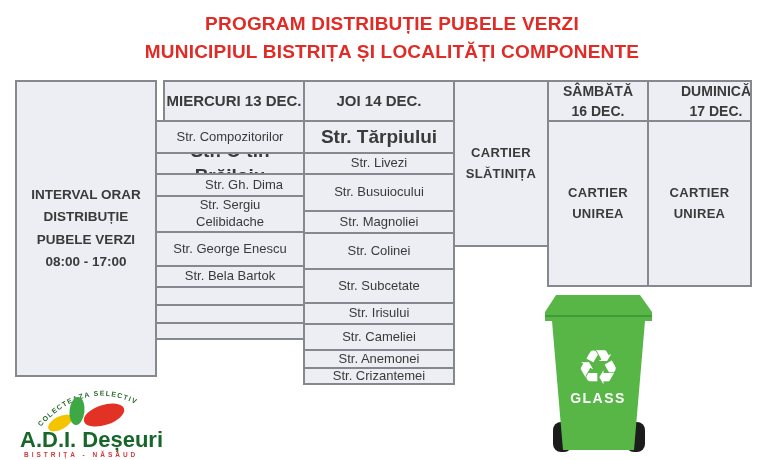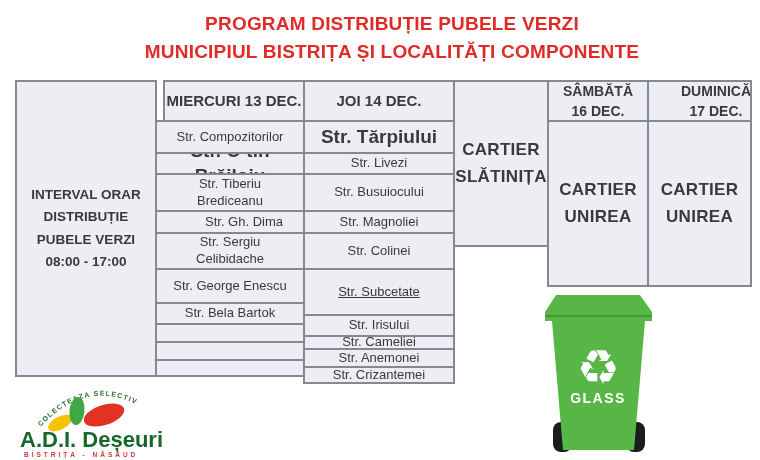--- a/index.html
+++ b/index.html
@@ -23,21 +23,21 @@
     text-align:center;
     white-space:pre-line;
     font-size:13px;
     overflow:hidden;
   }
   .cell + .cell{margin-top:-2px;}
   .hdr{font-weight:bold;font-size:15px;line-height:1.3;}
   .hdr2{font-weight:bold;font-size:14px;line-height:1.45;}
   .lg{font-size:19px;font-weight:600;}
   .interval{font-weight:bold;font-size:13.5px;line-height:1.65;}
-  .cartier{font-weight:bold;font-size:17px;line-height:1.55;letter-spacing:.3px;}
+  .cartier{font-weight:bold;font-size:13px;line-height:1.55;letter-spacing:.3px;}
   .street{line-height:1.3;}
   .logo{position:absolute;left:18px;top:384px;width:180px;height:76px;}
   .bin{position:absolute;left:535px;top:290px;width:175px;height:170px;}
 </style>
 </head>
 <body>
 
 <div class="title">
   <div>PROGRAM DISTRIBUȚIE PUBELE VERZI</div>
   <div>MUNICIPIUL BISTRIȚA ȘI LOCALITĂȚI COMPONENTE</div>
@@ -47,42 +47,40 @@
   <div class="cell interval" style="height:297px;">INTERVAL ORAR
 DISTRIBUȚIE
 PUBELE VERZI
 08:00 - 17:00</div>
 </div>
 
 <div class="col" style="left:155px;top:80px;width:150px;">
   <div class="cell hdr" style="height:42px;margin-left:8px;">MIERCURI 13 DEC.</div>
   <div class="cell street" style="height:34px;">Str. Compozitorilor</div>
   <div class="cell street lg" style="height:23px;">Str. C-tin Brăiloiu</div>
-  <div class="cell street" style="height:39px;">Str. Tiberiu
-Brediceanu</div>
   <div class="cell street" style="height:24px;padding-left:28px;">Str. Gh. Dima</div>
   <div class="cell street" style="height:38px;">Str. Sergiu
 Celibidache</div>
   <div class="cell street" style="height:36px;">Str. George Enescu</div>
   <div class="cell street" style="height:23px;">Str. Bela Bartok</div>
   <div class="cell street" style="height:20px;"></div>
   <div class="cell street" style="height:20px;"></div>
   <div class="cell street" style="height:18px;"></div>
 </div>
 
 <div class="col" style="left:303px;top:80px;width:152px;">
   <div class="cell hdr" style="height:42px;">JOI 14 DEC.</div>
   <div class="cell street lg" style="height:34px;">Str. Tărpiului</div>
   <div class="cell street" style="height:23px;">Str. Livezi</div>
   <div class="cell street" style="height:39px;">Str. Busuiocului</div>
   <div class="cell street" style="height:24px;">Str. Magnoliei</div>
   <div class="cell street" style="height:38px;">Str. Colinei</div>
-  <div class="cell street" style="height:48px;text-decoration:underline;">Str. Subcetate</div>
+  <div class="cell street" style="height:36px;">Str. Subcetate</div>
   <div class="cell street" style="height:23px;">Str. Irisului</div>
-  <div class="cell street" style="height:15px;">Str. Cameliei</div>
+  <div class="cell street" style="height:28px;">Str. Cameliei</div>
   <div class="cell street" style="height:20px;">Str. Anemonei</div>
   <div class="cell street" style="height:18px;">Str. Crizantemei</div>
 </div>
 
 <div class="col" style="left:453px;top:80px;width:96px;">
   <div class="cell cartier" style="height:167px;">CARTIER
 SLĂTINIȚA</div>
 </div>
 
 <div class="col" style="left:547px;top:80px;width:102px;">

